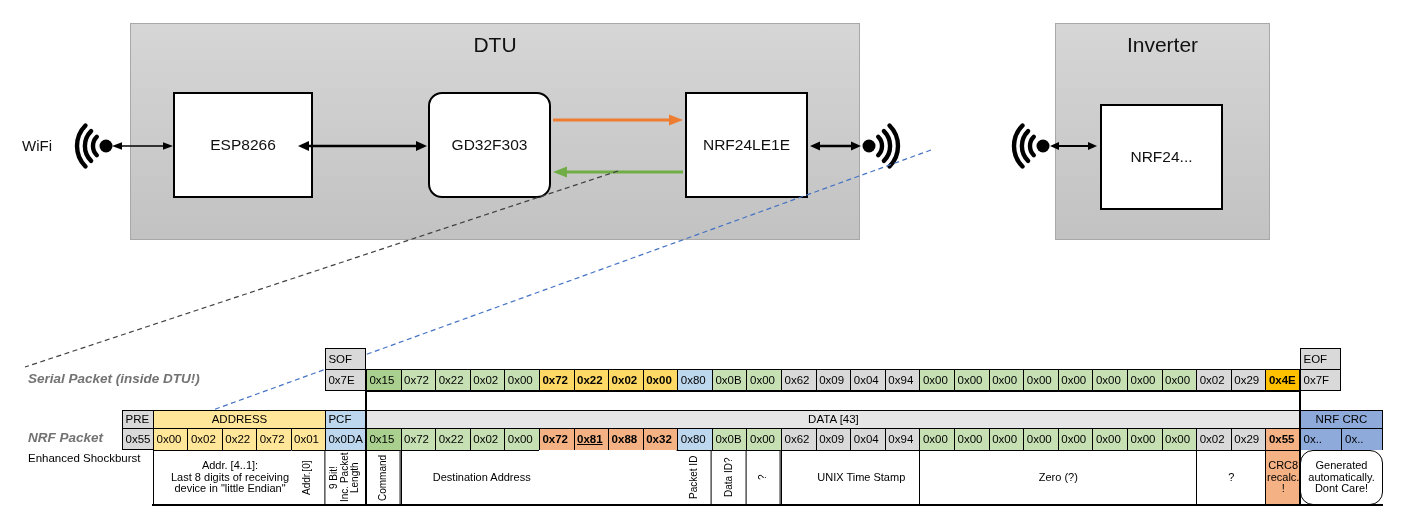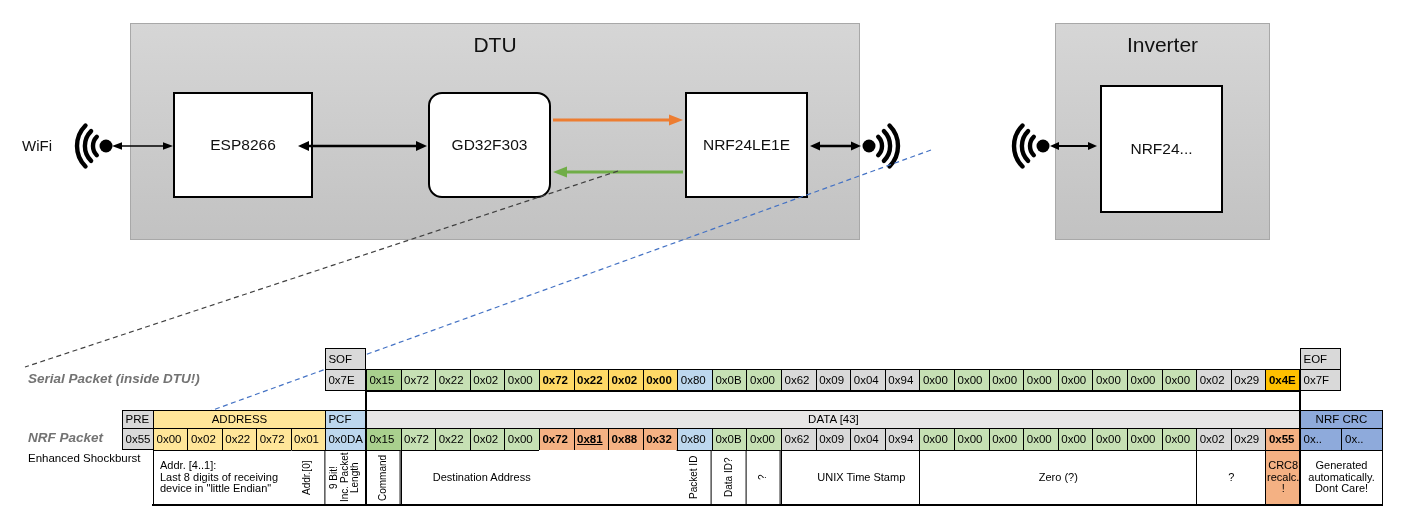--- a/index.html
+++ b/index.html
@@ -8,36 +8,36 @@
   
   .gray-panel{position:absolute;background:linear-gradient(180deg,#d6d6d6 0%,#c2c2c2 100%);border:1px solid #a8a8a8;box-sizing:border-box;}
   .panel-title{text-align:center;font-size:21px;color:#111;padding-top:9px;font-weight:400;}
   .module{position:absolute;background:#fff;border:2px solid #000;box-sizing:border-box;
           display:flex;align-items:center;justify-content:center;font-size:15.5px;color:#111;}
   #dtu-panel{left:130px;top:23px;width:730px;height:217px;}
   #inverter-panel{left:1055px;top:23px;width:215px;height:217px;}
   #esp-box{left:173px;top:92px;width:140px;height:106px;}
   #gd-box{left:428px;top:92px;width:123px;height:106px;border-radius:14px;}
   #nrf-box{left:685px;top:92px;width:123px;height:106px;}
-  #inv-nrf-box{left:1100px;top:85px;width:123px;height:128px;}
+  #inv-nrf-box{left:1100px;top:104px;width:123px;height:106px;}
   #wifi-label{position:absolute;left:22px;top:137px;font-size:15px;color:#111;}
   #overlay{position:absolute;left:0;top:0;pointer-events:none;}
 
   
   #packet-grid{position:absolute;left:122px;top:348px;display:grid;
     grid-template-columns:31px repeat(5,34.4px) 41px repeat(27,34.6px) repeat(2,41.5px);
     grid-template-rows:21px 22px 19px 18px 22px 55px;}
   .cell{box-sizing:border-box;display:flex;align-items:center;justify-content:center;
         font-size:11.5px;line-height:1.08;color:#000;overflow:hidden;}
   .bl{border-left:1px solid #000}.bt{border-top:1px solid #000}
   .bb{border-bottom:1px solid #000}.br{border-right:1px solid #000}
   .val{justify-content:flex-start;padding-left:2.5px;}
   .h-left{justify-content:flex-start;padding-left:2.5px;}
   .note{font-size:11px;white-space:pre-line;text-align:center;padding:1px;}
-  .a-left{justify-content:flex-start;text-align:left;padding-left:6px;}
+  .a-left{justify-content:flex-start;text-align:center;padding-left:17px;}
   .vert{writing-mode:vertical-rl;transform:rotate(180deg);font-size:10px;line-height:1.05;text-align:center;padding:0;}
   
   .f-dg{background:#A9D08E}.f-g{background:#C6E0B4}.f-gr{background:#D9D9D9}
   .f-b{background:#BDD7EE}.f-mb{background:#8EAADB}.f-y{background:#FFE699}
   .f-yb{background:#FFD966;font-weight:bold}.f-go{background:#FFC000;font-weight:bold}
   .f-s{background:#F4B183}.f-sb{background:#F4B183;font-weight:bold}.f-lgr{background:#E7E6E6}
 
   .pkt-label{position:absolute;font-weight:bold;font-style:italic;font-size:13.5px;color:#737373;}
   #serial-label{left:28px;top:371px;}
   #nrf-label{left:28px;top:430px;}
@@ -216,21 +216,21 @@
       <div class="cell note bl bt bb" style="grid-area: 6 / 9 / auto / span 4; padding-left: 24px;">Destination Address</div>
       <div class="cell note bl bt bb vert" style="grid-area: 6 / 17 / auto / span 1;">Packet ID</div>
       <div class="cell note bl bt bb vert" style="grid-area: 6 / 18 / auto / span 1;">Data ID?</div>
       <div class="cell note bl bt bb vert" style="grid-area: 6 / 19 / auto / span 1;">?</div>
       <div class="cell note bl bt bb" style="grid-area: 6 / 20 / auto / span 4; padding-left: 22px;">UNIX Time Stamp</div>
       <div class="cell note bl bt bb" style="grid-area: 6 / 24 / auto / span 8;">Zero (?)</div>
       <div class="cell note bl bt bb" style="grid-area: 6 / 32 / auto / span 2;">?</div>
       <div class="cell note bl bt bb f-s" style="grid-area: 6 / 34 / auto / span 1;">CRC8
 recalc.
 !</div>
-      <div class="cell note bl bt bb br" style="grid-area: 6 / 35 / auto / span 2;">Generated
+      <div class="cell note bl bt bb br" style="grid-area: 6 / 35 / auto / span 2; border-radius: 13px;">Generated
 automatically.
 Dont Care!</div>
     </div>
 
   <div class="thick" id="vl-left"></div>
   <div class="thick" id="vl-right"></div>
   <div class="thick" id="hl-serial"></div>
   <div class="thick" id="hl-bottom"></div>
 </div>
 

